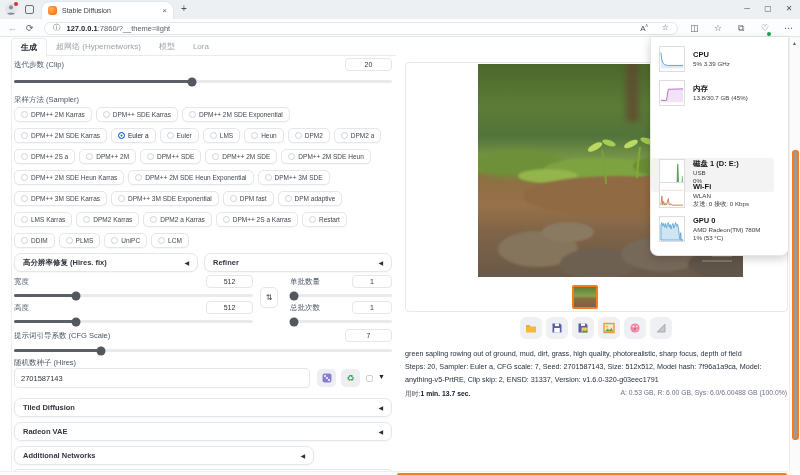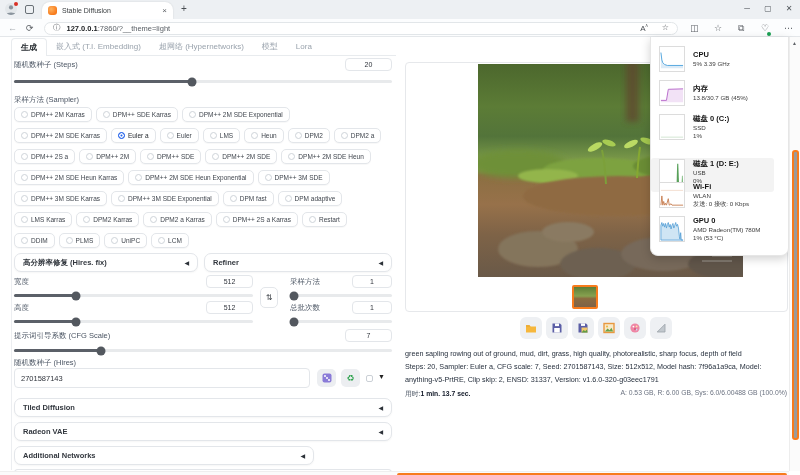--- a/index.html
+++ b/index.html
@@ -119,28 +119,27 @@
     <div class="tb-ic" style="left:714px">☆</div>
     <div class="tb-ic" style="left:738px">⧉</div>
     <div class="tb-ic" style="left:761px"><span>♡</span><span class="greendot"></span></div>
     <div class="tb-ic" style="left:784px">⋯</div>
   </div>
 
   <div class="page">
 
     <div class="navrow">
       <div class="navtab sel">生成</div>
-      <div class="navtab">嵌入式 (T.I. Embedding)</div>
       <div class="navtab">超网络 (Hypernetworks)</div>
       <div class="navtab">模型</div>
       <div class="navtab">Lora</div>
     </div>
     <div class="vline"></div>
 
-    <div class="lbl" style="left:14px;top:23px">随机数种子 (Steps)</div>
+    <div class="lbl" style="left:14px;top:23px">迭代步数 (Clip)</div>
     <input class="num" style="left: 345px; top: 21px; width: 47px;" readonly="" value="20">
     <div class="slider" style="left:14px;top:43px;width:378px">
         <div class="fill" style="width:47%"></div>
         <div class="knob" style="left:47%"></div>
       </div>
 
     <div class="lbl" style="left:14px;top:58px">采样方法 (Sampler)</div>
 
     <div class="chiprow" style="top:70px">
       <div class="chip">
@@ -298,21 +297,21 @@
       </div>
     <div class="lbl" style="left:14px;top:266px">高度</div>
     <input class="num" style="left: 206px; top: 264px; width: 47px;" readonly="" value="512">
     <div class="slider" style="left:14px;top:283px;width:239px">
         <div class="fill" style="width:26%"></div>
         <div class="knob" style="left:26%"></div>
       </div>
 
     <div class="swapbtn">⇅</div>
 
-    <div class="lbl" style="left:290px;top:240px">采样方法</div>
+    <div class="lbl" style="left:290px;top:240px">单批数量</div>
     <input class="num" style="left: 352px; top: 238px; width: 40px;" readonly="" value="1">
     <div class="slider" style="left:290px;top:257px;width:102px">
         <div class="fill" style="width:4%"></div>
         <div class="knob" style="left:4%"></div>
       </div>
     <div class="lbl" style="left:290px;top:266px">总批次数</div>
     <input class="num" style="left: 352px; top: 264px; width: 40px;" readonly="" value="1">
     <div class="slider" style="left:290px;top:283px;width:102px">
         <div class="fill" style="width:4%"></div>
         <div class="knob" style="left:4%"></div>
@@ -468,30 +467,20 @@
       <div class="perfrow" style="top:42px">
         <div class="pchart">
           <svg width="24" height="24" viewBox="0 0 26 26">
               <path d="M1,23 L1,21 L7,21 L9,9 L25,8.5 L25,23 Z" fill="#f2e2f6"></path>
               <polyline points="1,21 7,21 9,9 25,8.5" fill="none" stroke="#b565c9" stroke-width="1"></polyline>
             </svg>
         </div>
         <div class="ptitle" style="top:5px">内存</div>
         <div class="psub" style="top:15px">13.8/30.7 GB (45%)</div>
       </div>
-      <div class="perfrow" style="top:76px">
-        <div class="pchart">
-          <svg width="24" height="24" viewBox="0 0 26 26">
-              <polyline points="1,24 25,24" fill="none" stroke="#cfe4cf" stroke-width="1"></polyline>
-            </svg>
-        </div>
-        <div class="ptitle" style="top:1px">磁盘 0 (C:)</div>
-        <div class="psub" style="top:11px">SSD</div>
-        <div class="psub" style="top:19px">1%</div>
-      </div>
       <div class="perfrow hl" style="top:121px">
         <div class="pchart">
           <svg width="24" height="24" viewBox="0 0 26 26">
               <path d="M18,25 L18.6,4 L19.8,4 L20.6,25 Z" fill="#58a15a"></path>
               <path d="M23.4,25 L23.8,17 L24.6,17 L25,25 Z" fill="#79b87a"></path>
               <polyline points="1,25 25,25" fill="none" stroke="#cfe4cf" stroke-width="1"></polyline>
             </svg>
         </div>
         <div class="ptitle" style="top:1px">磁盘 1 (D: E:)</div>
         <div class="psub" style="top:11px">USB</div>

